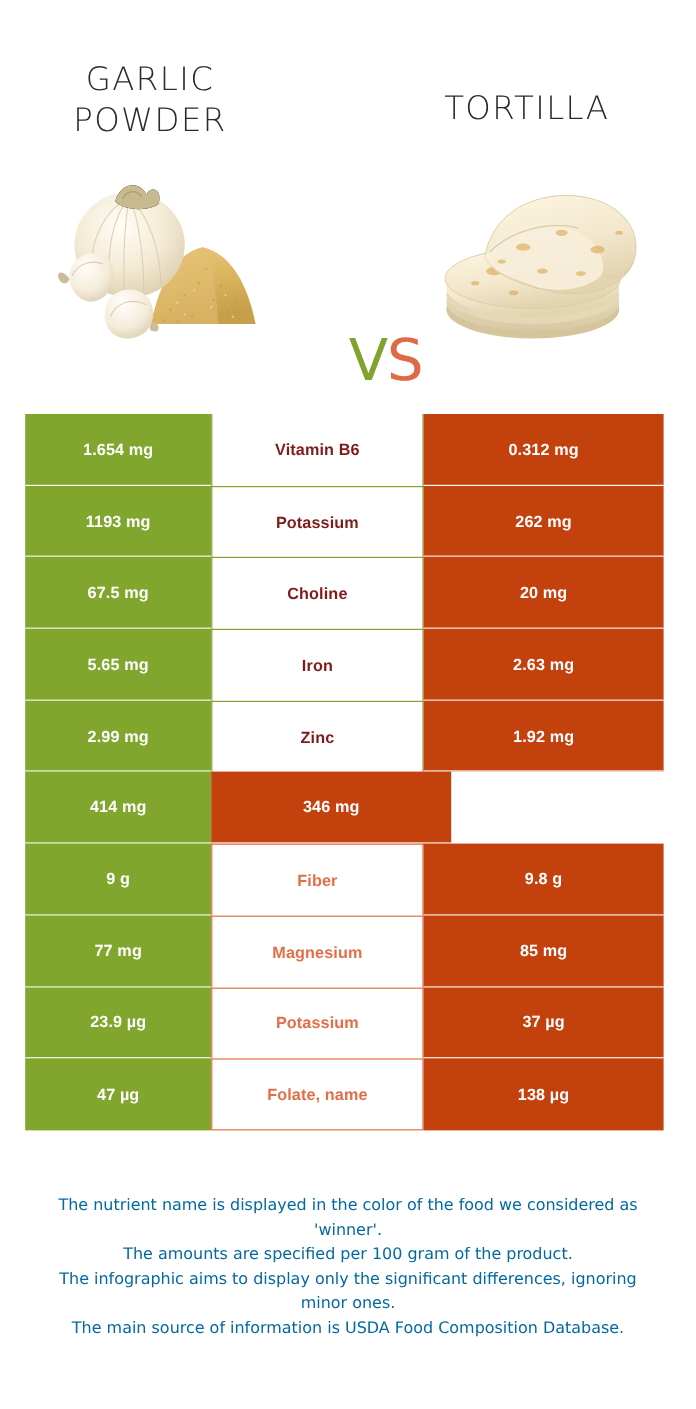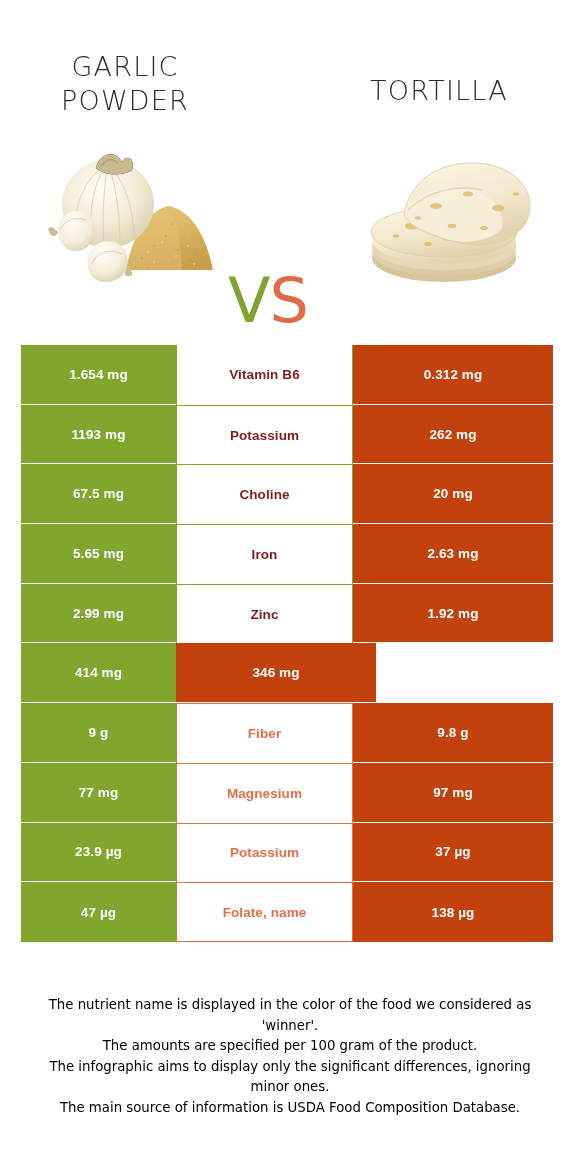--- a/index.html
+++ b/index.html
@@ -64,23 +64,23 @@
     height: 175px;
   }
   .hero-left  { left: 30px; }
   .hero-right { left: 352px; }
 
   .vs {
     position: absolute;
     left: 228px;
     top: 152px;
     width: 124px;
-    text-align: left;
+    text-align: right;
     font-family: "DejaVu Sans", sans-serif;
-    font-size: 62px;
+    font-size: 48px;
     font-weight: 400;
     line-height: 62px;
     letter-spacing: -1px;
   }
   .vs .v { color: #7fa32c; }
   .vs .s { color: #e06a45; }
 
   
   .table {
     position: absolute;
@@ -144,21 +144,21 @@
   
   .footnote {
     position: absolute;
     left: 30px;
     top: 995px;
     width: 520px;
     text-align: center;
     font-family: "DejaVu Sans", sans-serif;
     font-size: 13.3px;
     line-height: 20.5px;
-    color: #000000;
+    color: #0369a1;
   }
   .footnote p { margin: 0; }
 </style>
 </head>
 <body>
 
 <div id="page">
 
   <div class="header">
     <div class="food-title title-left">Garlic powder</div>
@@ -319,21 +319,21 @@
         <div class="cell cell-right">346 mg</div>
       </div>
       <div class="row">
         <div class="cell cell-left">9 g</div>
         <div class="cell cell-mid mid-orange">Fiber</div>
         <div class="cell cell-right">9.8 g</div>
       </div>
       <div class="row">
         <div class="cell cell-left">77 mg</div>
         <div class="cell cell-mid mid-orange">Magnesium</div>
-        <div class="cell cell-right">97 mg</div>
+        <div class="cell cell-right">85 mg</div>
       </div>
       <div class="row">
         <div class="cell cell-left">23.9 µg</div>
         <div class="cell cell-mid mid-orange">Potassium</div>
         <div class="cell cell-right">37 µg</div>
       </div>
       <div class="row">
         <div class="cell cell-left">47 µg</div>
         <div class="cell cell-mid mid-orange">Folate, name</div>
         <div class="cell cell-right">138 µg</div>

